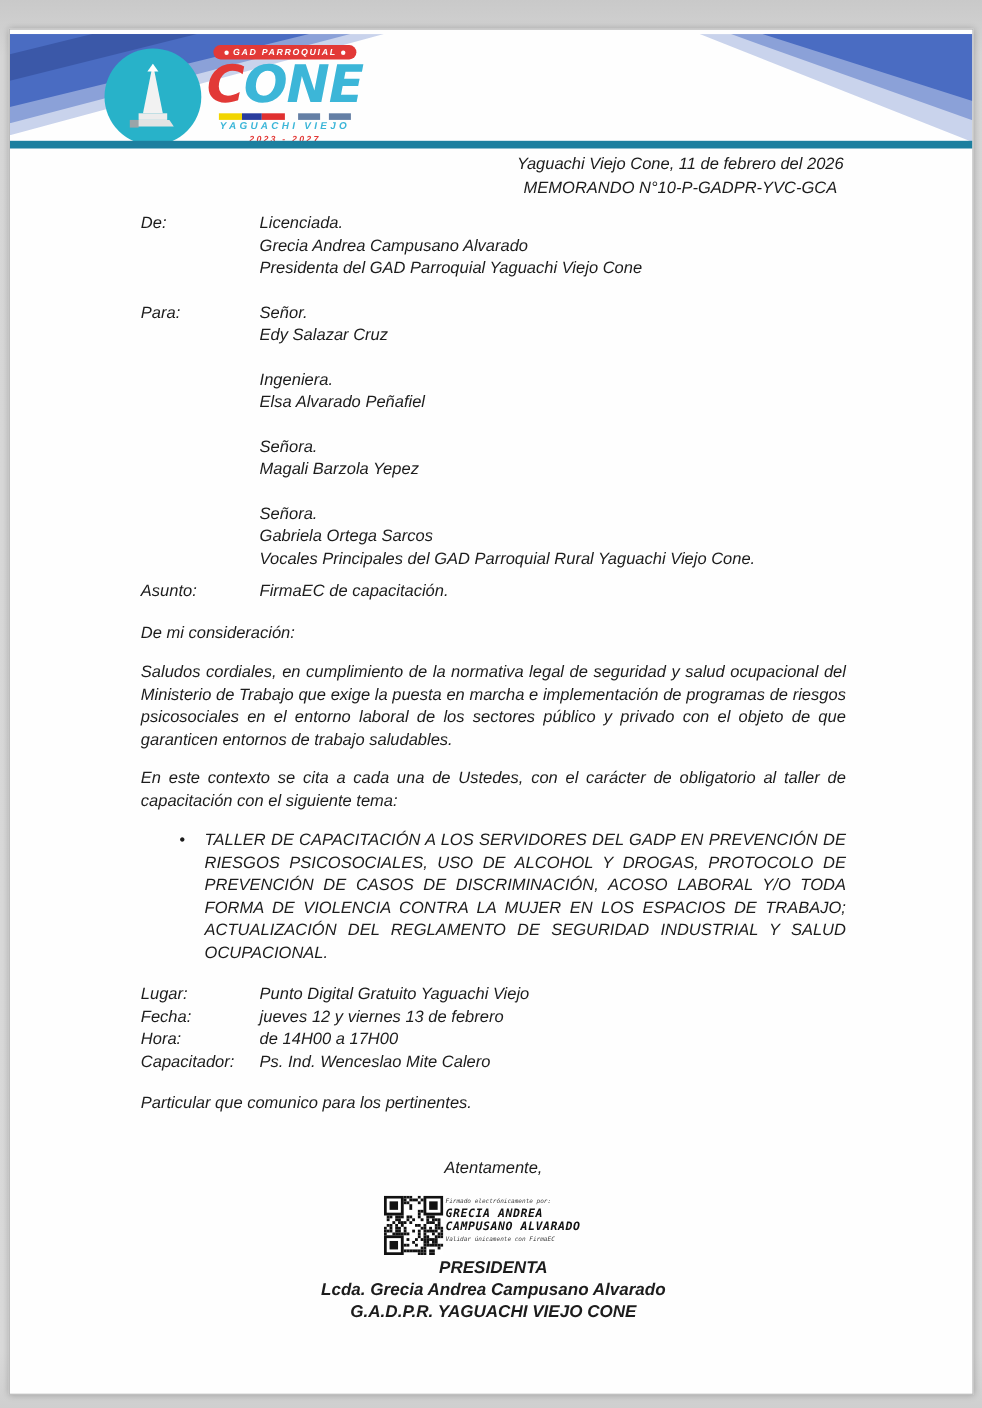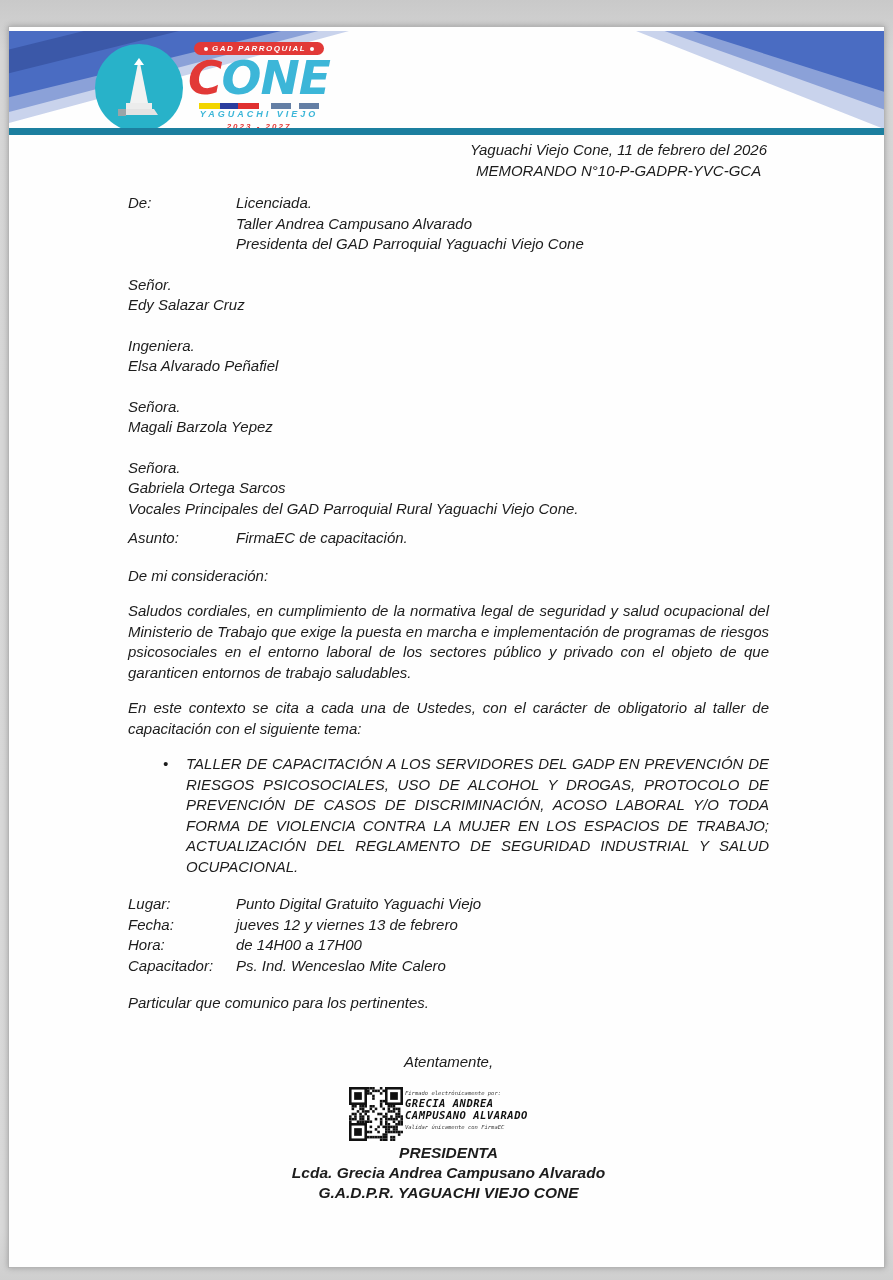--- a/index.html
+++ b/index.html
@@ -159,26 +159,27 @@
     <div>Yaguachi Viejo Cone, 11 de febrero del 2026</div>
     <div>MEMORANDO N°10-P-GADPR-YVC-GCA</div>
   </div>
 
   <div class="content">
 
     <div class="row mb20">
       <div class="lbl">De:</div>
       <div class="val">
         <div>Licenciada.</div>
-        <div>Taller Andrea Campusano Alvarado</div>
+        <div>Grecia Andrea Campusano Alvarado</div>
         <div>Presidenta del GAD Parroquial Yaguachi Viejo Cone</div>
       </div>
     </div>
 
     <div class="row mb9">
+      <div class="lbl">Para:</div>
       <div class="val">
         <div class="group">
           <div>Señor.</div>
           <div>Edy Salazar Cruz</div>
         </div>
         <div class="group">
           <div>Ingeniera.</div>
           <div>Elsa Alvarado Peñafiel</div>
         </div>
         <div class="group">

